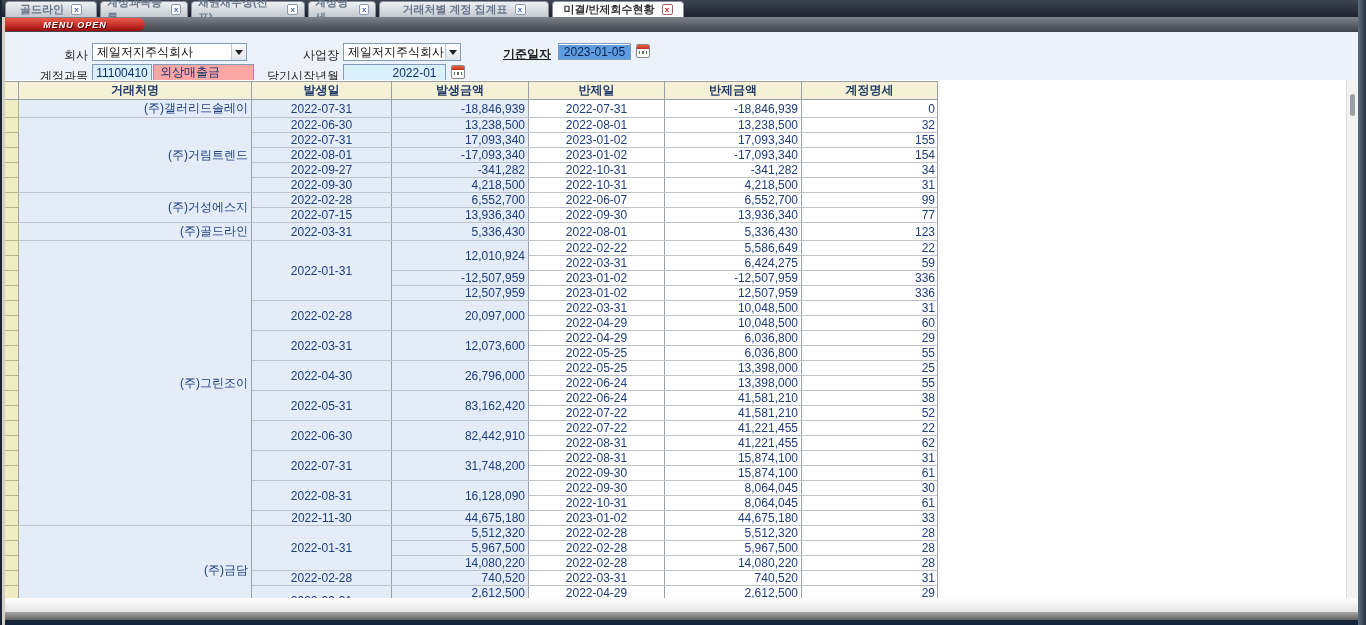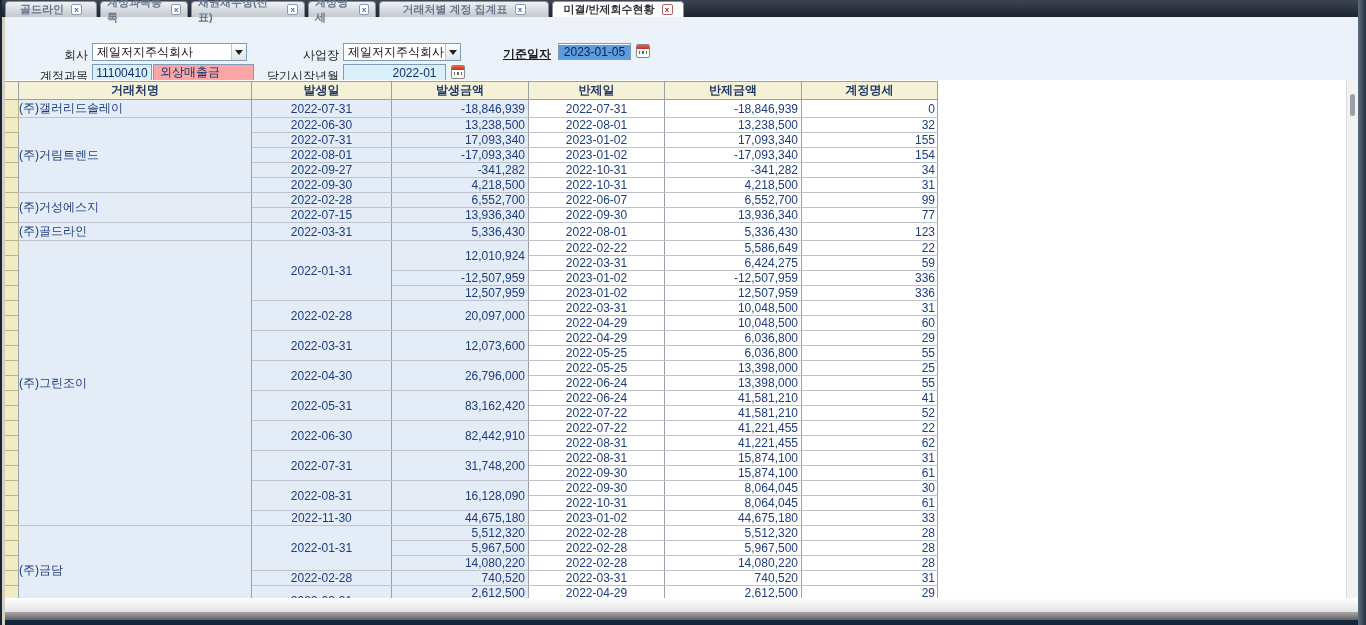--- a/index.html
+++ b/index.html
@@ -59,21 +59,21 @@
   .gridwrap{position:absolute;left:0;top:1px;width:934px;height:517px;overflow:hidden;}
   table.grid{border-collapse:collapse;table-layout:fixed;width:933px;font-size:12px;color:#1e3d7d;}
   .grid th,.grid td{height:13.8px;padding:0 3px;overflow:hidden;white-space:nowrap;
         border-top:1px solid #bdc3cb;border-bottom:1px solid #bdc3cb;
         border-left:1px solid #9aa1ab;border-right:1px solid #9aa1ab;}
   .grid th{background:#f4f1d6;color:#203a68;font-weight:bold;border-color:#99a0a9;height:13px;}
   .grid td.sel{background:#f0edc4;border-color:#b7b48e;}
   .grid td.cust,.grid td.od,.grid td.oa{background:#e4ecf8;}
   .grid td.rd,.grid td.ra,.grid td.dy{background:#ffffff;}
   .grid tr.grp td{border-top:1px solid #878f9a;}
-  .grid td.cust{text-align:left;padding-left:0;}
+  .grid td.cust{text-align:right;padding-left:0;}
   .grid td.od,.grid td.rd{text-align:center;}
   .grid td.oa,.grid td.ra{text-align:right;padding-right:3px;}
   .grid td.dy{text-align:right;padding-right:2px;}
   
   .vscroll{position:absolute;left:1346px;top:80px;width:12px;height:532px;background:#f2f2f2;
            border-left:1px solid #dcdcdc;}
   .vthumb{width:5px;height:22px;margin:14px auto 0;background:#9aa0a6;border-radius:3px;}
   .hstrip{position:absolute;left:4px;right:8px;top:598px;height:14px;
           background:linear-gradient(#ffffff,#e3e3e3);}
   .graybar{position:absolute;left:2px;right:2px;top:612px;height:8px;
@@ -105,20 +105,23 @@
     <div class="tab" style="width:170px">
       <span>거래처별 계정 집계표</span>
       <span class="x">x</span>
     </div>
     <div class="tab active" style="width:132px">
       <span>미결/반제회수현황</span>
       <span class="x">x</span>
     </div>
   </div>
 
+  <div class="menubar">
+    <div class="menu-open">MENU OPEN</div>
+  </div>
 
   <div class="formpanel">
     <div class="flabel" style="left:20px;top:15px;width:63px;">회사</div>
     <div class="combo" style="left:87px;top:11px;width:155px;">
       <span class="val">제일저지주식회사</span>
       <span class="arrow">
           <span></span>
         </span>
     </div>
     <div class="flabel" style="left:268px;top:15px;width:66px;">사업장</div>
@@ -326,21 +329,21 @@
               <td class="rd">2022-06-24</td>
               <td class="ra">13,398,000</td>
               <td class="dy">55</td>
             </tr>
             <tr>
               <td class="sel"></td>
               <td class="od" rowspan="2">2022-05-31</td>
               <td class="oa" rowspan="2">83,162,420</td>
               <td class="rd">2022-06-24</td>
               <td class="ra">41,581,210</td>
-              <td class="dy">41</td>
+              <td class="dy">38</td>
             </tr>
             <tr>
               <td class="sel"></td>
               <td class="rd">2022-07-22</td>
               <td class="ra">41,581,210</td>
               <td class="dy">52</td>
             </tr>
             <tr>
               <td class="sel"></td>
               <td class="od" rowspan="2">2022-06-30</td>

